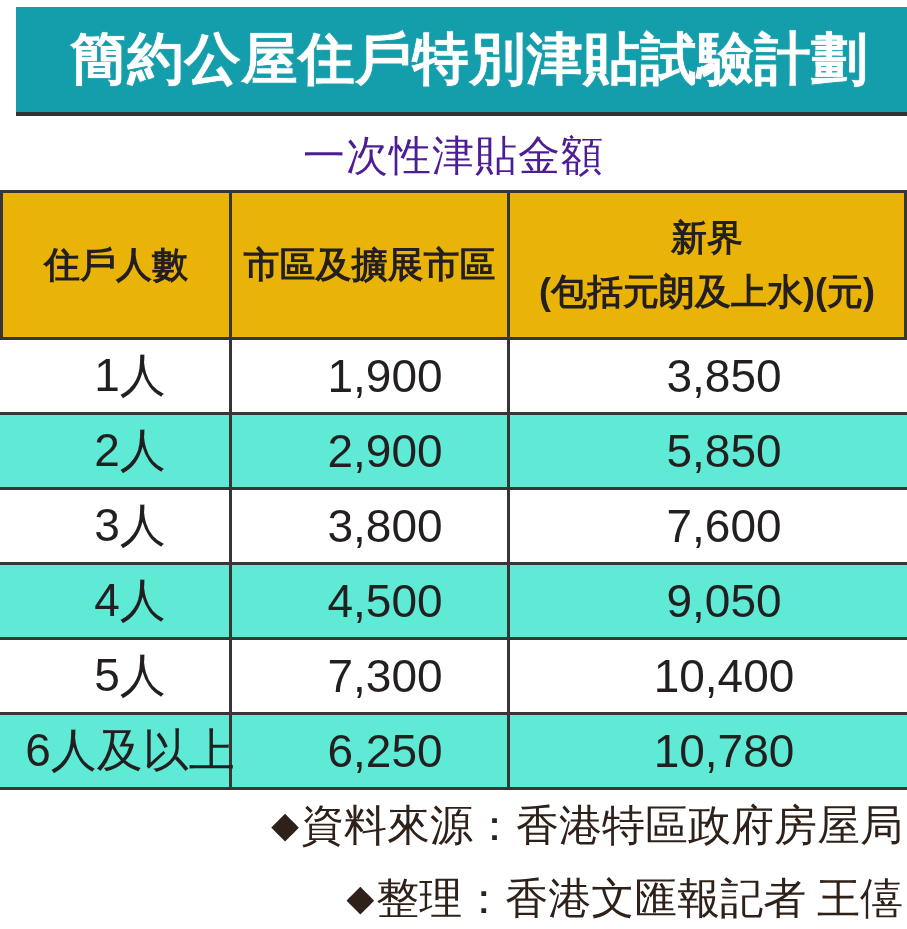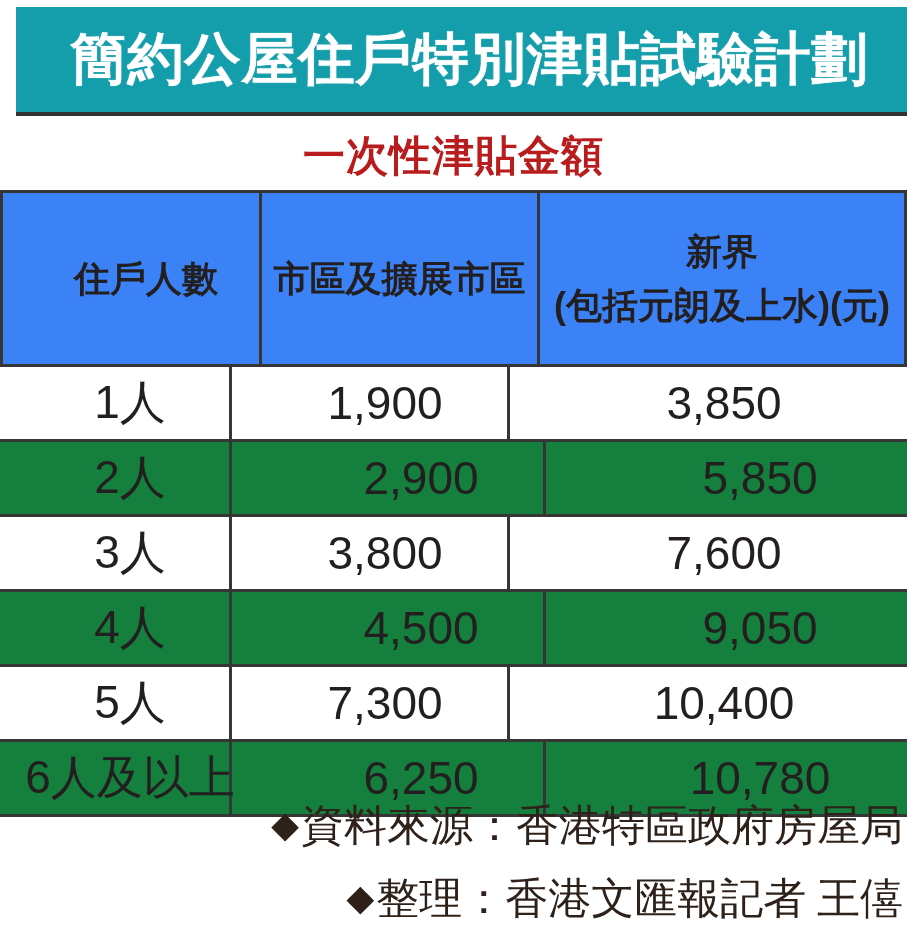--- a/index.html
+++ b/index.html
@@ -15,41 +15,41 @@
     display:flex; align-items:center; justify-content:center;
   }
   .title-band h1 {
     margin:0; color:#ffffff; font-size:56px; font-weight:900;
     letter-spacing:1px; white-space:nowrap;
     text-shadow:0 0 1px #ffffff;
   }
   
   .subtitle {
     position:absolute; top:128px; left:0; width:907px;
-    text-align:center; font-size:42px; font-weight:700; color:#b91c1c;
+    text-align:center; font-size:42px; font-weight:400; color:#4c1d95;
     letter-spacing:1px;
   }
   
   .table { position:absolute; top:190px; left:0; width:907px; }
   .thead {
     display:grid; grid-template-columns:229px 278px 1fr;
-    height:177px; box-sizing:border-box;
-    background:#3b82f6; border:3px solid #363636;padding-left:30px;
+    height:150px; box-sizing:border-box;
+    background:#eab308; border:3px solid #363636;
   }
   .th {
     display:flex; flex-direction:column; align-items:center; justify-content:center;
     font-size:36px; font-weight:700; color:#231f20; line-height:1.5;
     white-space:nowrap;
   }
   .thead .c1, .thead .c2 { border-right:3px solid #363636; }
   .trow {
     display:grid; grid-template-columns:232px 278px 1fr;
     height:75px; box-sizing:border-box; border-bottom:3px solid #363636;
   }
-  .trow.alt { background:#15803d;gap:36px; }
+  .trow.alt { background:#5eead4; }
   .td {
     display:flex; align-items:center; justify-content:center;
     font-size:46px; color:#231f20; white-space:nowrap;padding-left:31px;
   }
   .trow .c1, .trow .c2 { border-right:3px solid #363636; }
   
   .footer {
     position:absolute; top:800px; right:4px; text-align:right;
     font-family:"Liberation Serif", serif; color:#2e2119;
   }

